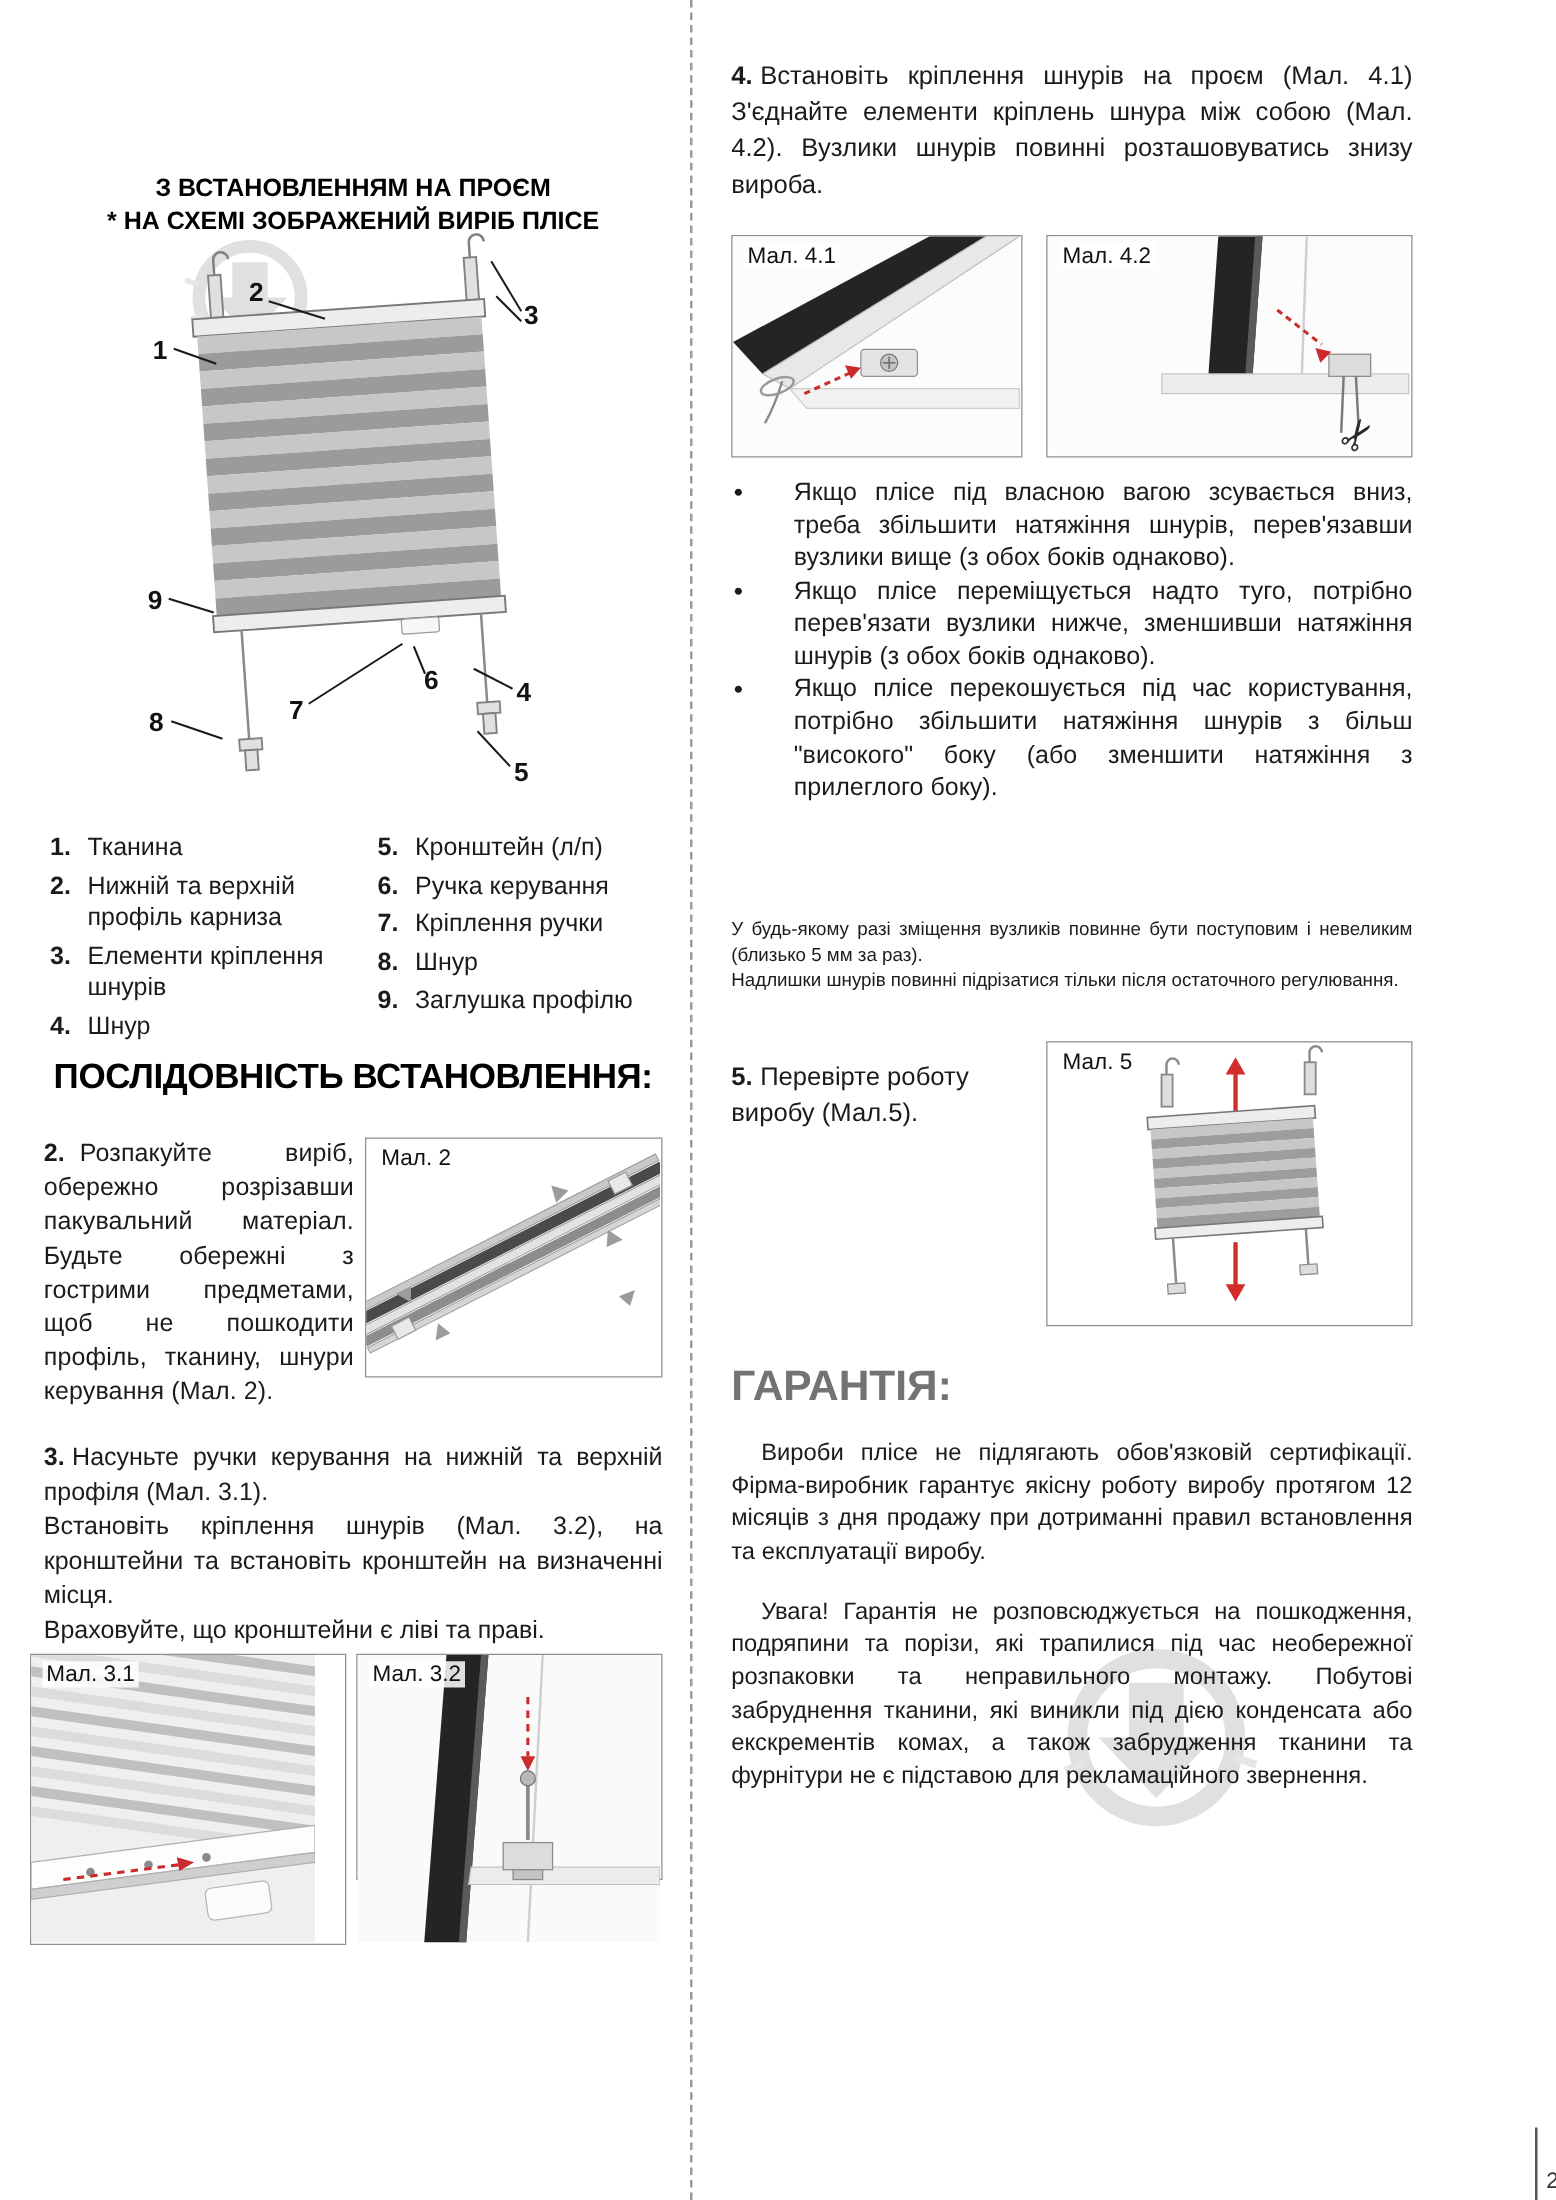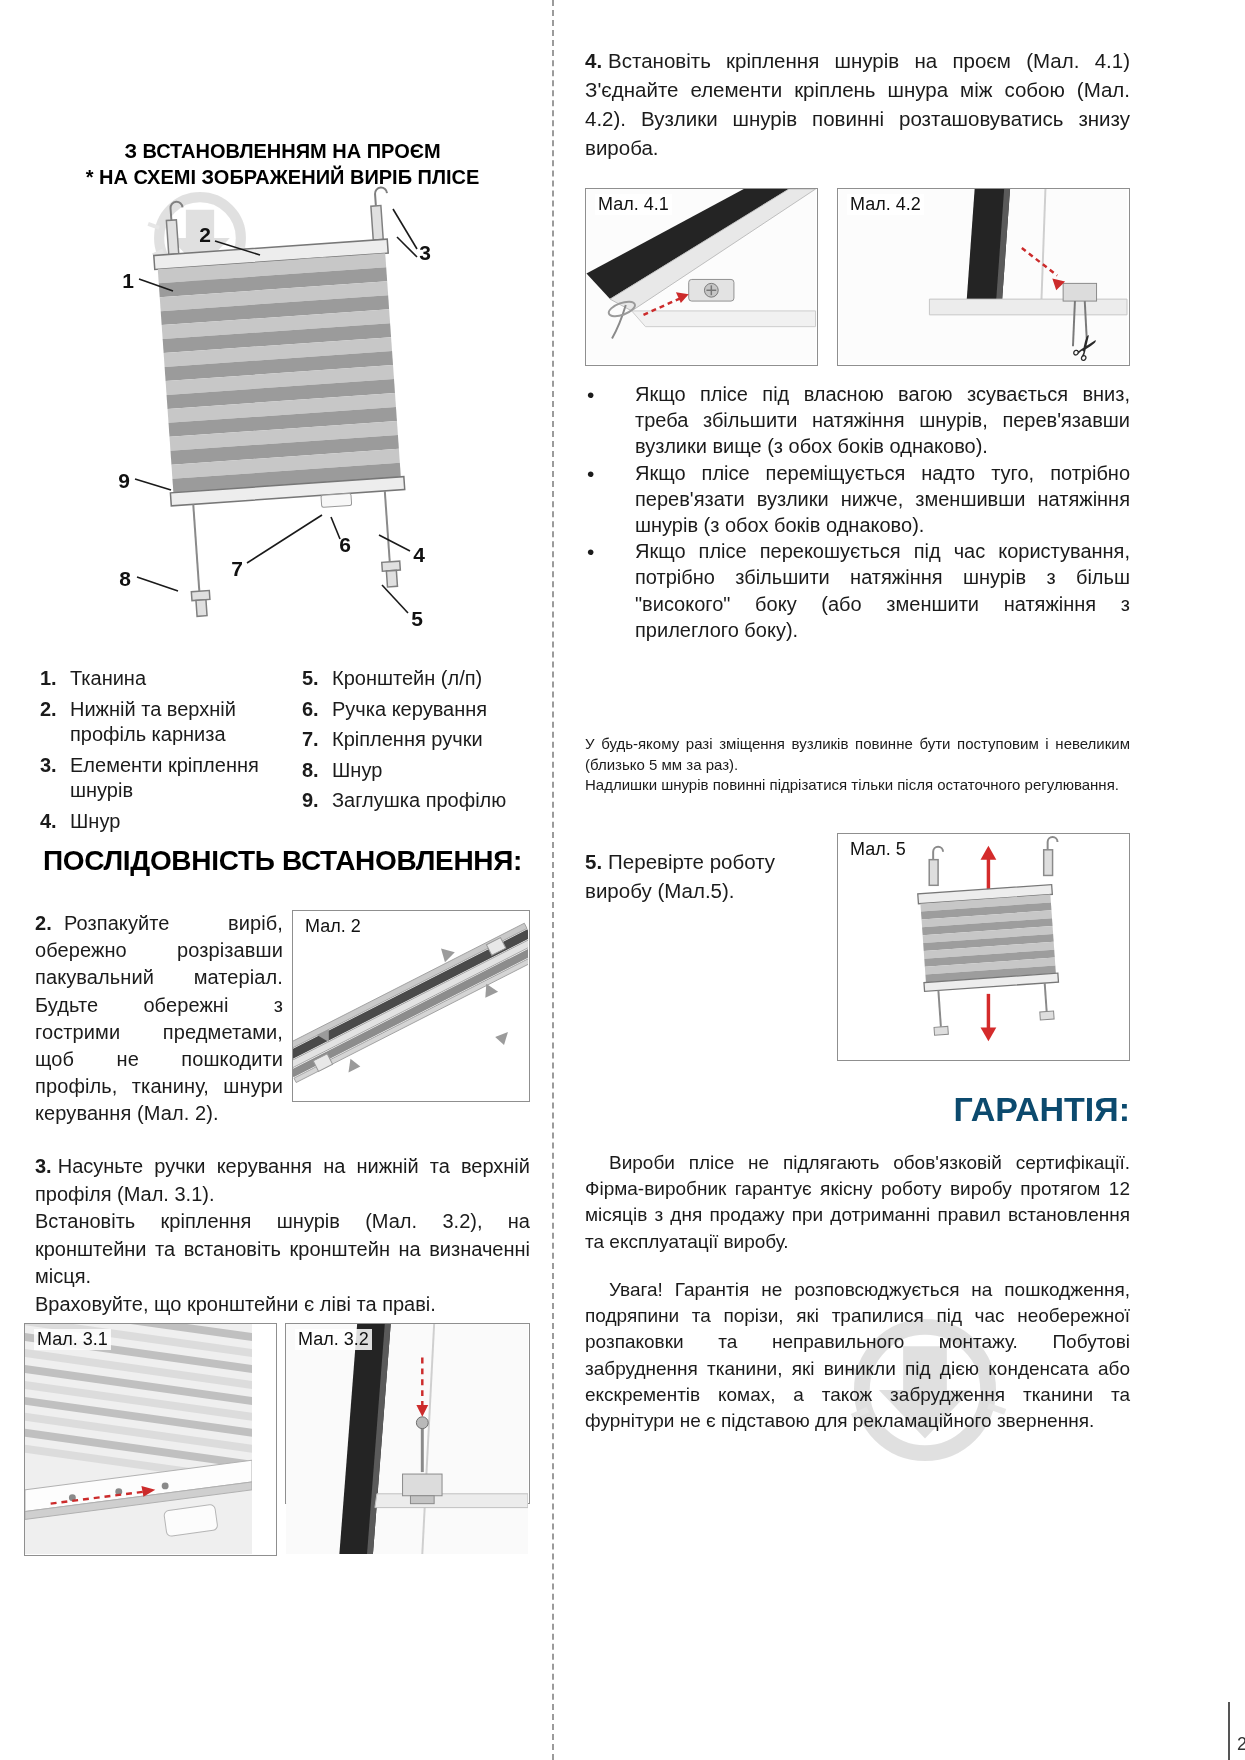--- a/index.html
+++ b/index.html
@@ -60,22 +60,22 @@
   .bullet{display:flex;}
   .bdot{width:48px;flex:none;font-size:21px;padding-left:2px;}
   .btext{flex:1;text-align:justify;}
 
   .notes{left:585px;top:722px;width:545px;font-size:15px;line-height:1.38;text-align:justify;margin-top:12px;}
   .notes p{margin:0;}
 
   .step5{left:585px;top:848px;width:238px;font-size:20.5px;line-height:1.4;}
   .fig5{left:837px;top:833px;width:293px;height:228px;}
 
-  .warranty-title{left:585px;top:1090px;width:545px;text-align:right;font-size:34px;
-                  font-weight:800;color:#0c4a6e;}
+  .warranty-title{left:585px;top:1090px;width:545px;text-align:left;font-size:34px;
+                  font-weight:800;color:#737373;}
   .warranty{left:585px;top:1150px;width:545px;font-size:19px;line-height:1.38;text-align:justify;}
   .warranty p{margin:0;text-indent:24px;position:relative;z-index:1;}
   .warranty p + p{margin-top:22px;}
   .wm2{left:255px;top:155px;width:170px;height:170px;z-index:0;}
 
   .pagenum-line{position:absolute;left:1228px;top:1702px;height:58px;width:0;border-left:2px solid #555;}
   .pagenum{position:absolute;left:1237px;top:1734px;font-size:18px;color:#333;}
 </style>
 </head>
 <body>

